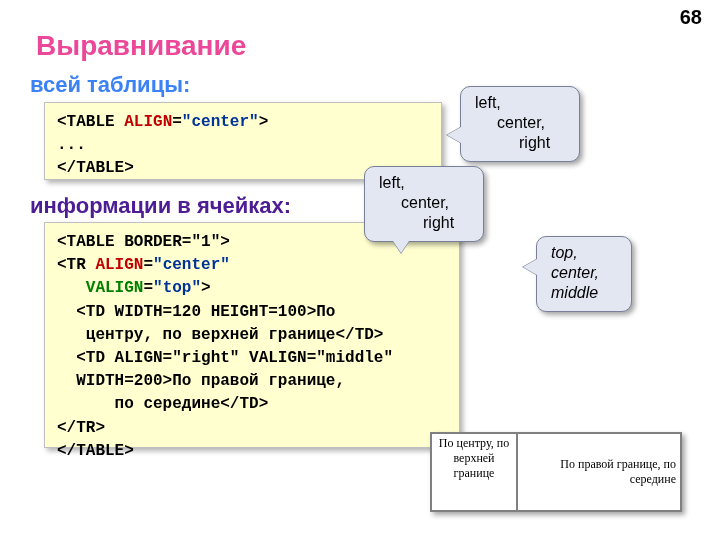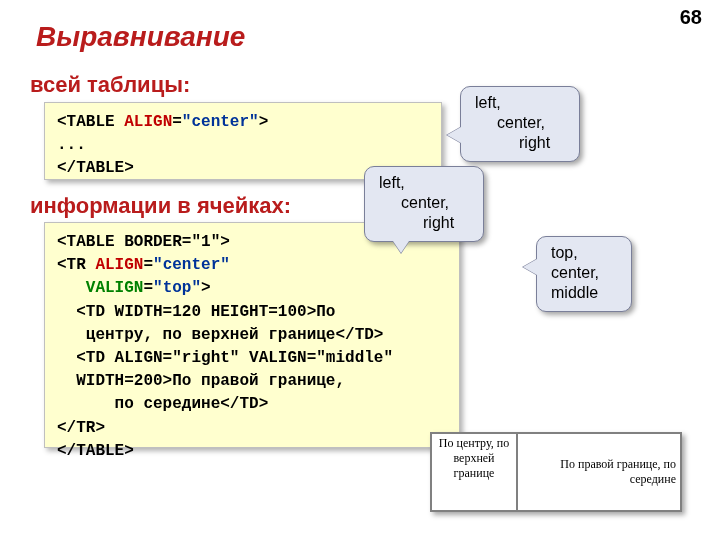--- a/index.html
+++ b/index.html
@@ -16,42 +16,41 @@
   .page-num {
     position: absolute;
     top: 6px;
     right: 18px;
     font-size: 20px;
     font-weight: bold;
     color: #000;
   }
   .title {
     position: absolute;
-    top: 21px;
+    top: 30px;
     left: 36px;
     font-size: 28px;
     font-weight: bold;
-    color: #b91c1c;
-    font-style: italic;
+    color: #ec4899;
   }
   .sub1 {
     position: absolute;
     top: 72px;
     left: 30px;
     font-size: 22px;
     font-weight: bold;
-    color: #b91c1c;
+    color: #3b82f6;
   }
   .sub2 {
     position: absolute;
     top: 193px;
     left: 30px;
     font-size: 22px;
     font-weight: bold;
-    color: #b91c1c;
+    color: #4c1d95;
     text-align: center;
   }
   .codebox {
     position: absolute;
     background: #ffffcf;
     border: 1px solid #bfbfbf;
     box-shadow: 3px 3px 5px rgba(0,0,0,0.3);
     font-family: "Courier New", monospace;
     font-size: 16px;
     font-weight: bold;
@@ -90,21 +89,21 @@
     filter: drop-shadow(-1px 0 0 #7a7f99);
   }
   #call2 { top: 166px; left: 364px; width: 120px; }
   #call2 .tail {
     left: 28px; bottom: -12px;
     border-left: 8px solid transparent;
     border-right: 8px solid transparent;
     border-top: 12px solid #e3e7f2;
     filter: drop-shadow(0 1px 0 #7a7f99);
   }
-  #call3 { top: 236px; left: 536px; width: 96px; }
+  #call3 { top: 236px; left: 536px; width: 96px; font-style: italic; }
   #call3 .tail {
     left: -14px; top: 22px;
     border-top: 8px solid transparent;
     border-bottom: 8px solid transparent;
     border-right: 14px solid #e3e7f2;
     filter: drop-shadow(-1px 0 0 #7a7f99);
   }
   .c-ind1 { display:block; padding-left: 22px; }
   .c-ind2 { display:block; padding-left: 44px; text-align:left; padding-right:8px; }
 

